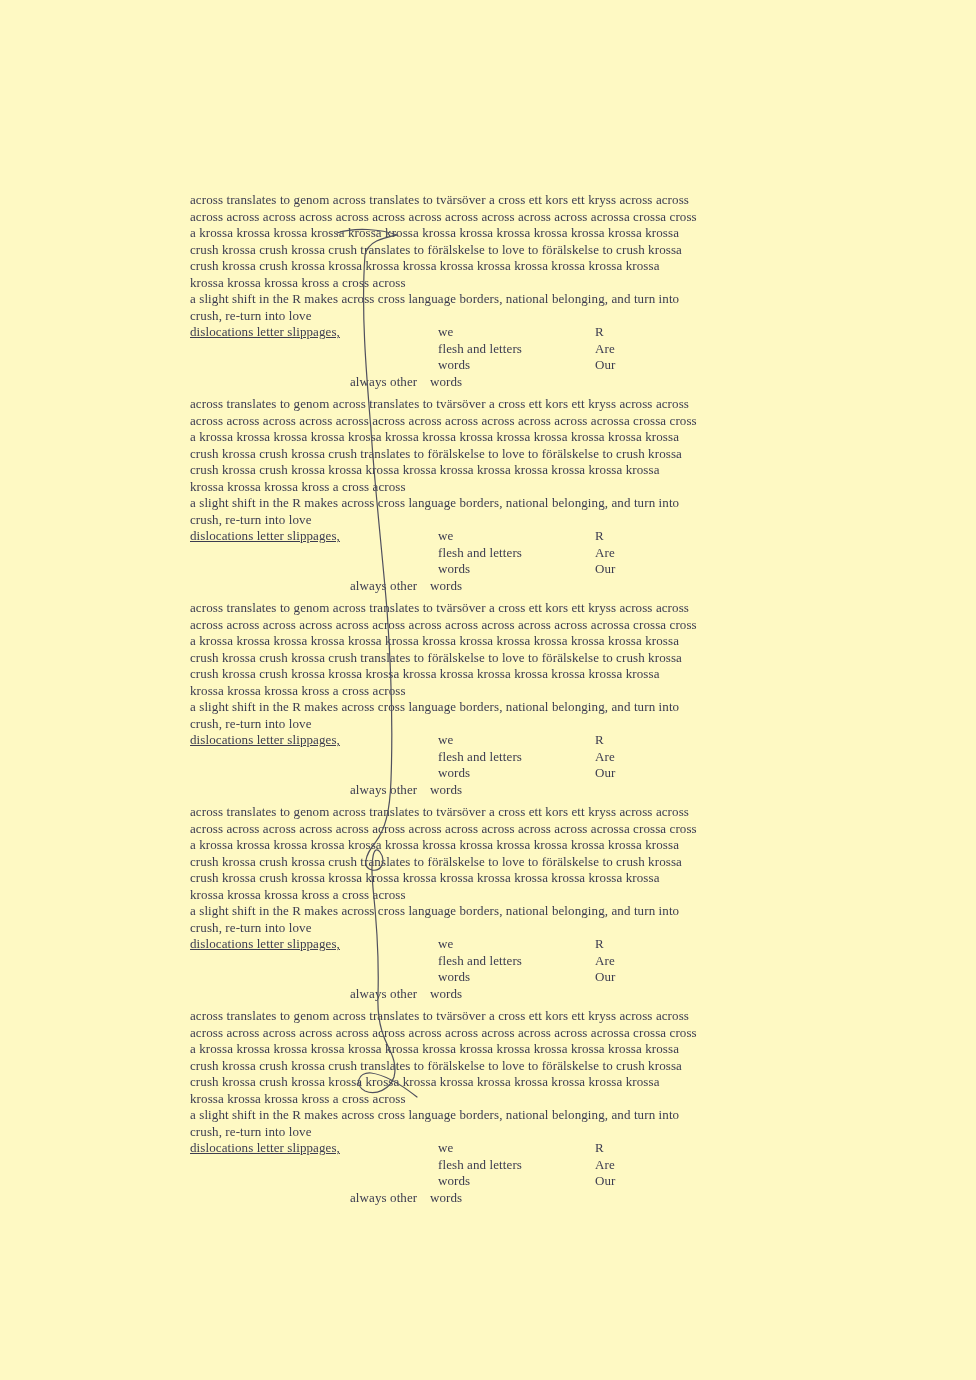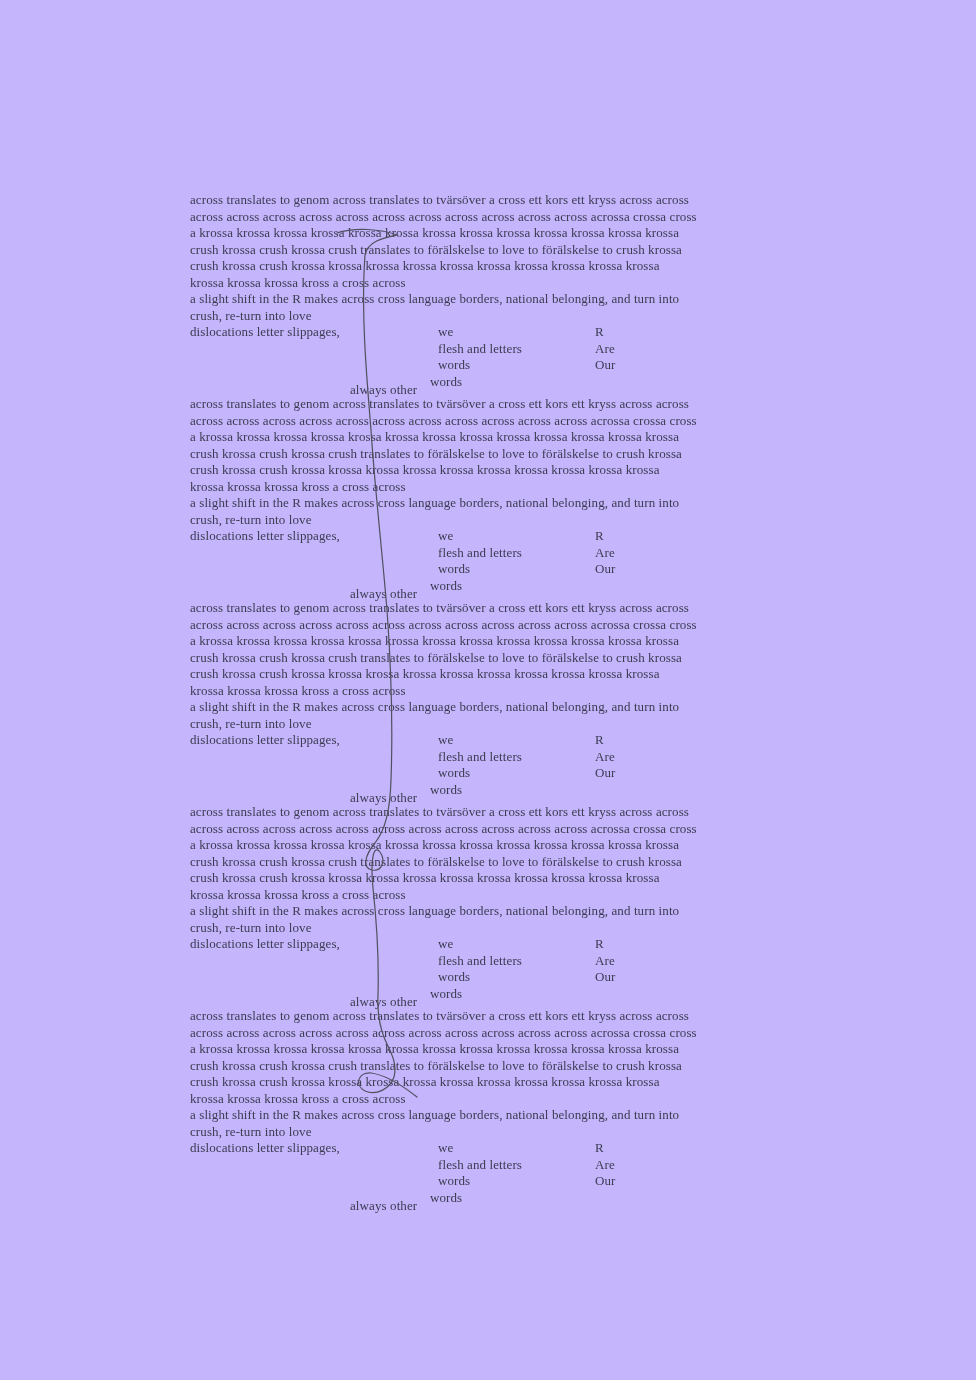--- a/index.html
+++ b/index.html
@@ -7,39 +7,39 @@
     width: 976px;
     height: 1380px;
     background: #fbfbfa;
     font-family: "Liberation Serif", "DejaVu Serif", serif;
     overflow: hidden;
   }
   .page {
     position: relative;
     width: 976px;
     height: 1380px;
-    background: #c4b5fd;
+    background: #fef9c3;
     color: #3c3c50;
   }
   .poem {
     position: absolute;
     left: 190px;
     top: 192px;
     width: 600px;
     font-size: 13px;
     line-height: 16.5px;
     letter-spacing: 0.1px;
   }
   .stanza { margin-bottom: 6px; }
   .line { white-space: nowrap; height: 16.5px; }
   .row { position: relative; height: 16.5px; white-space: nowrap; }
-  .row .c0 { position: absolute; left: 0; }
+  .row .c0 { position: absolute; left: 0; text-decoration: underline; }
   .row .c1 { position: absolute; left: 248px; }
   .row .c2 { position: absolute; left: 405px; }
-  .row .f0 { position: absolute; left: 160px; margin-top: 8px; }
+  .row .f0 { position: absolute; left: 160px; }
   .row .f1 { position: absolute; left: 240px; }
   .pen-overlay {
     position: absolute;
     left: 0; top: 0;
     width: 976px; height: 1380px;
     pointer-events: none;
   }
 </style>
 </head>
 <body>

